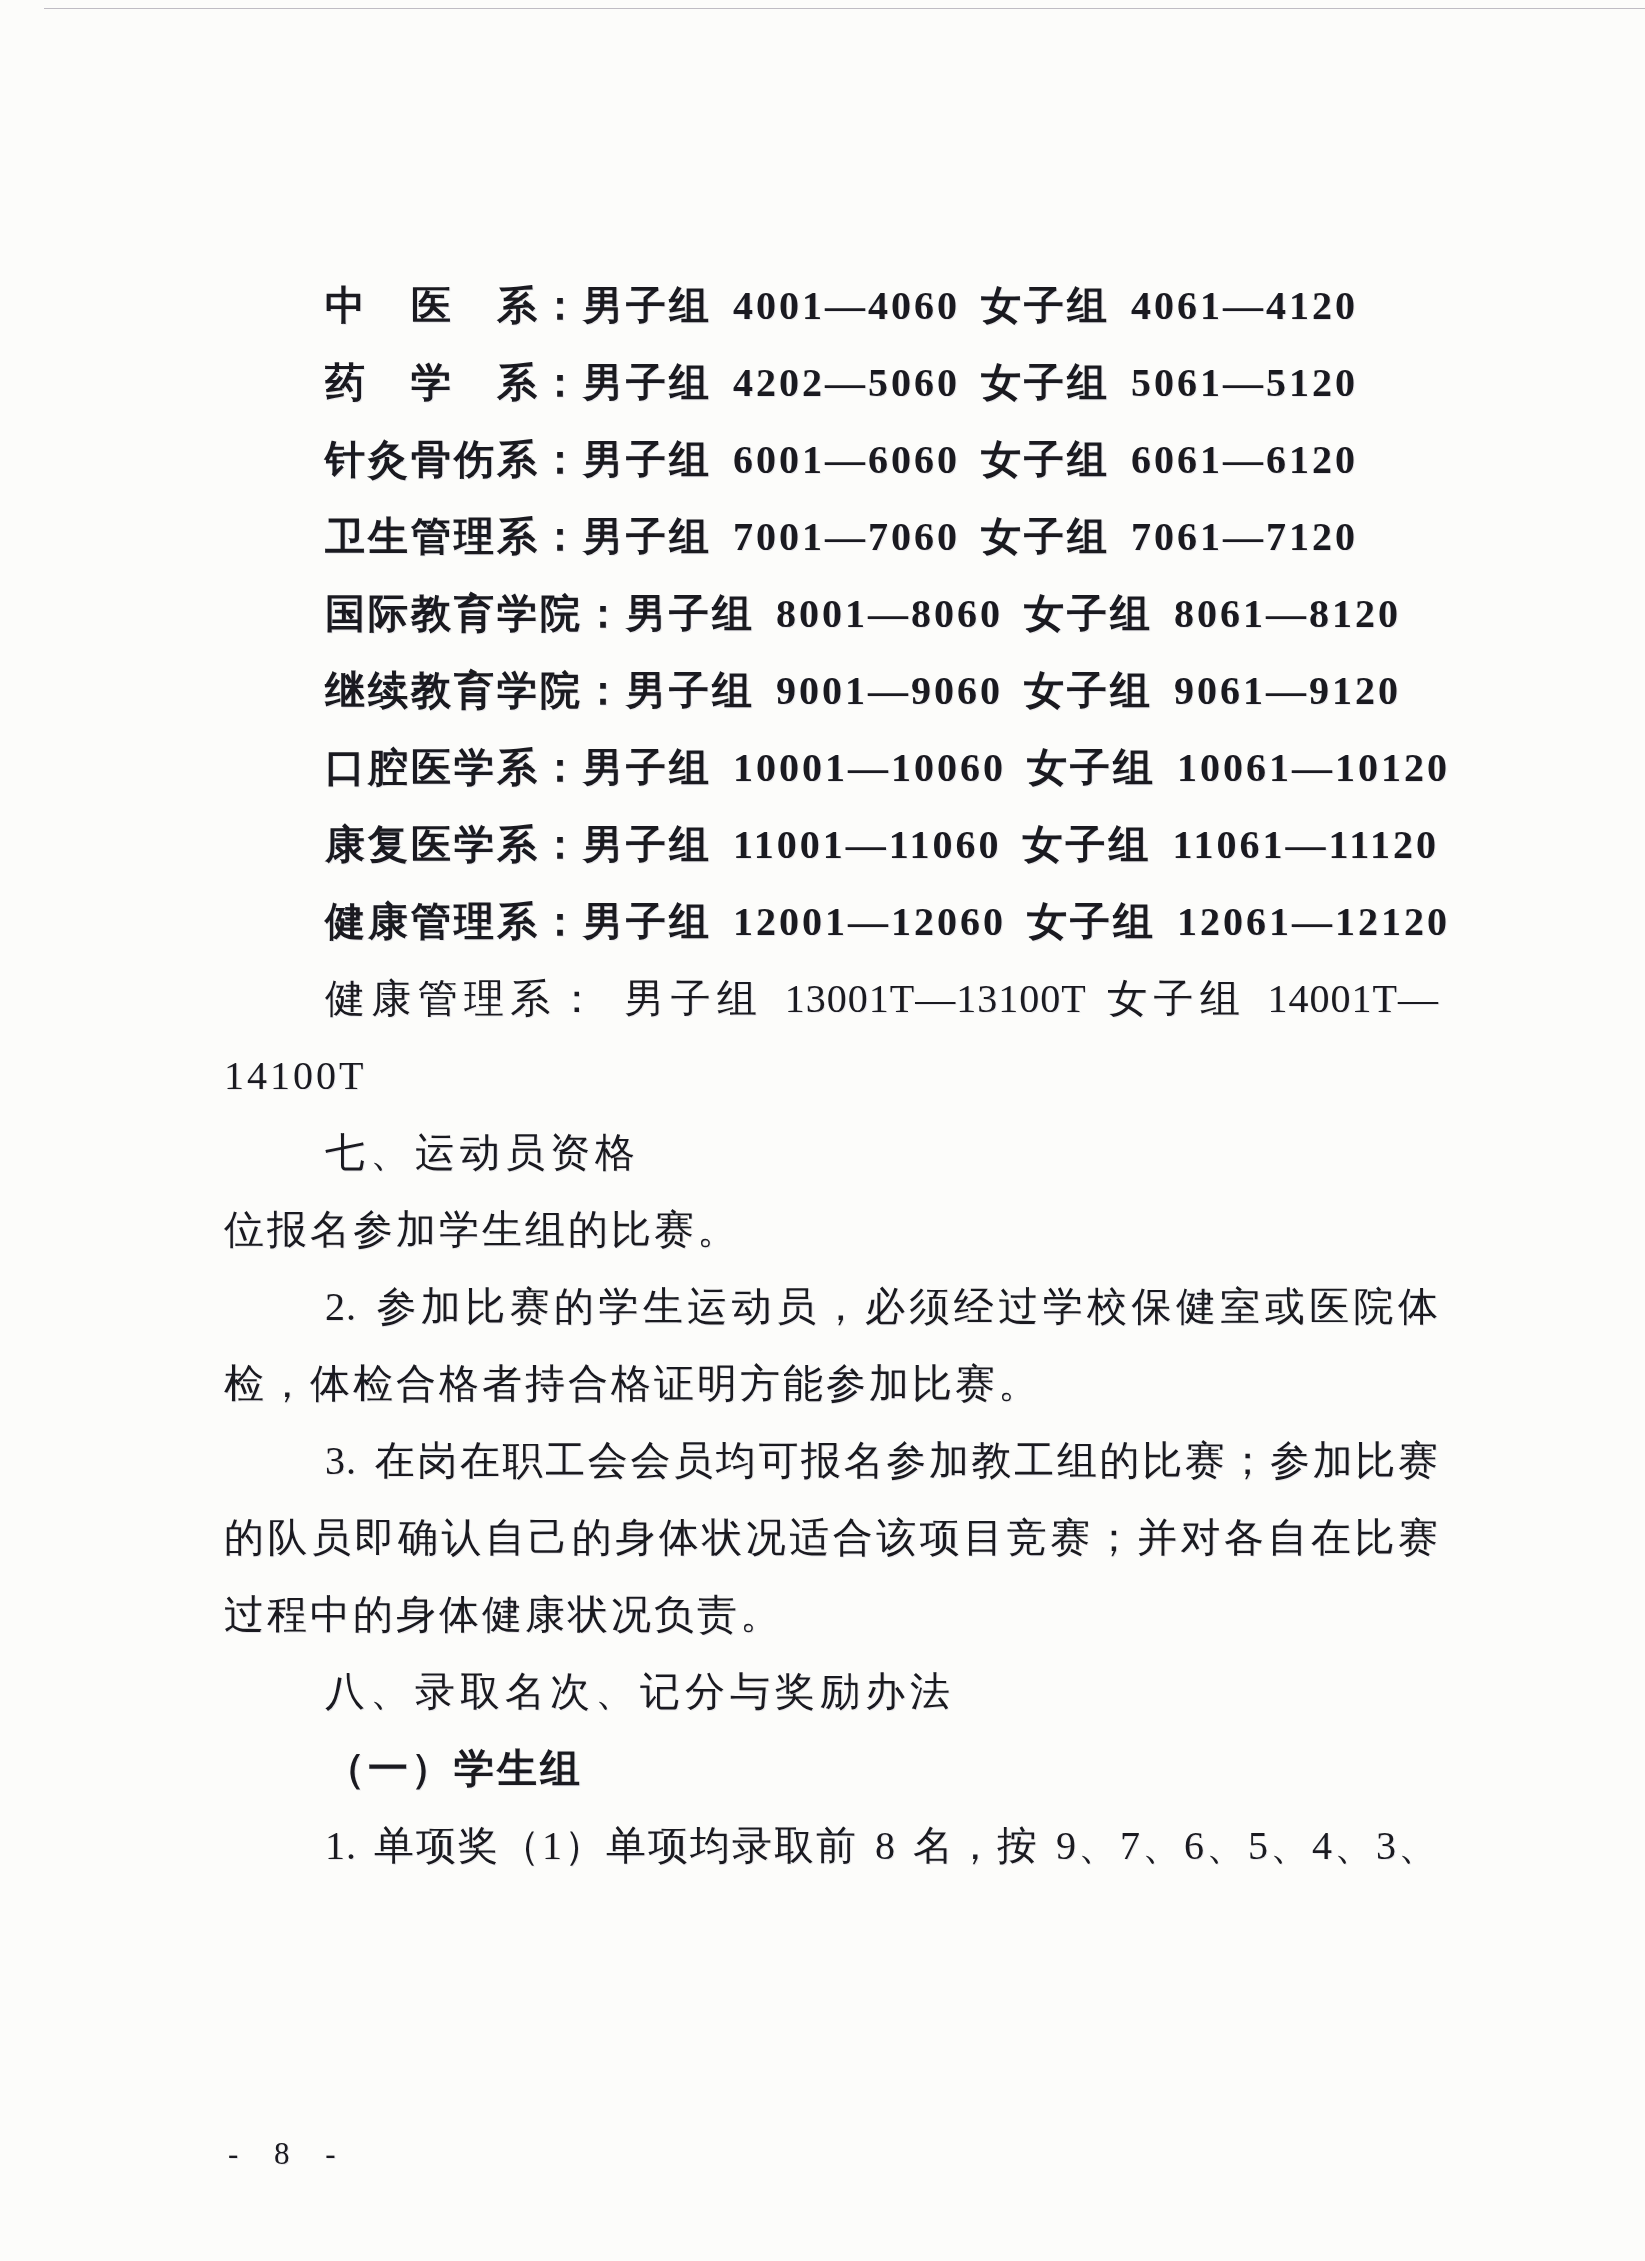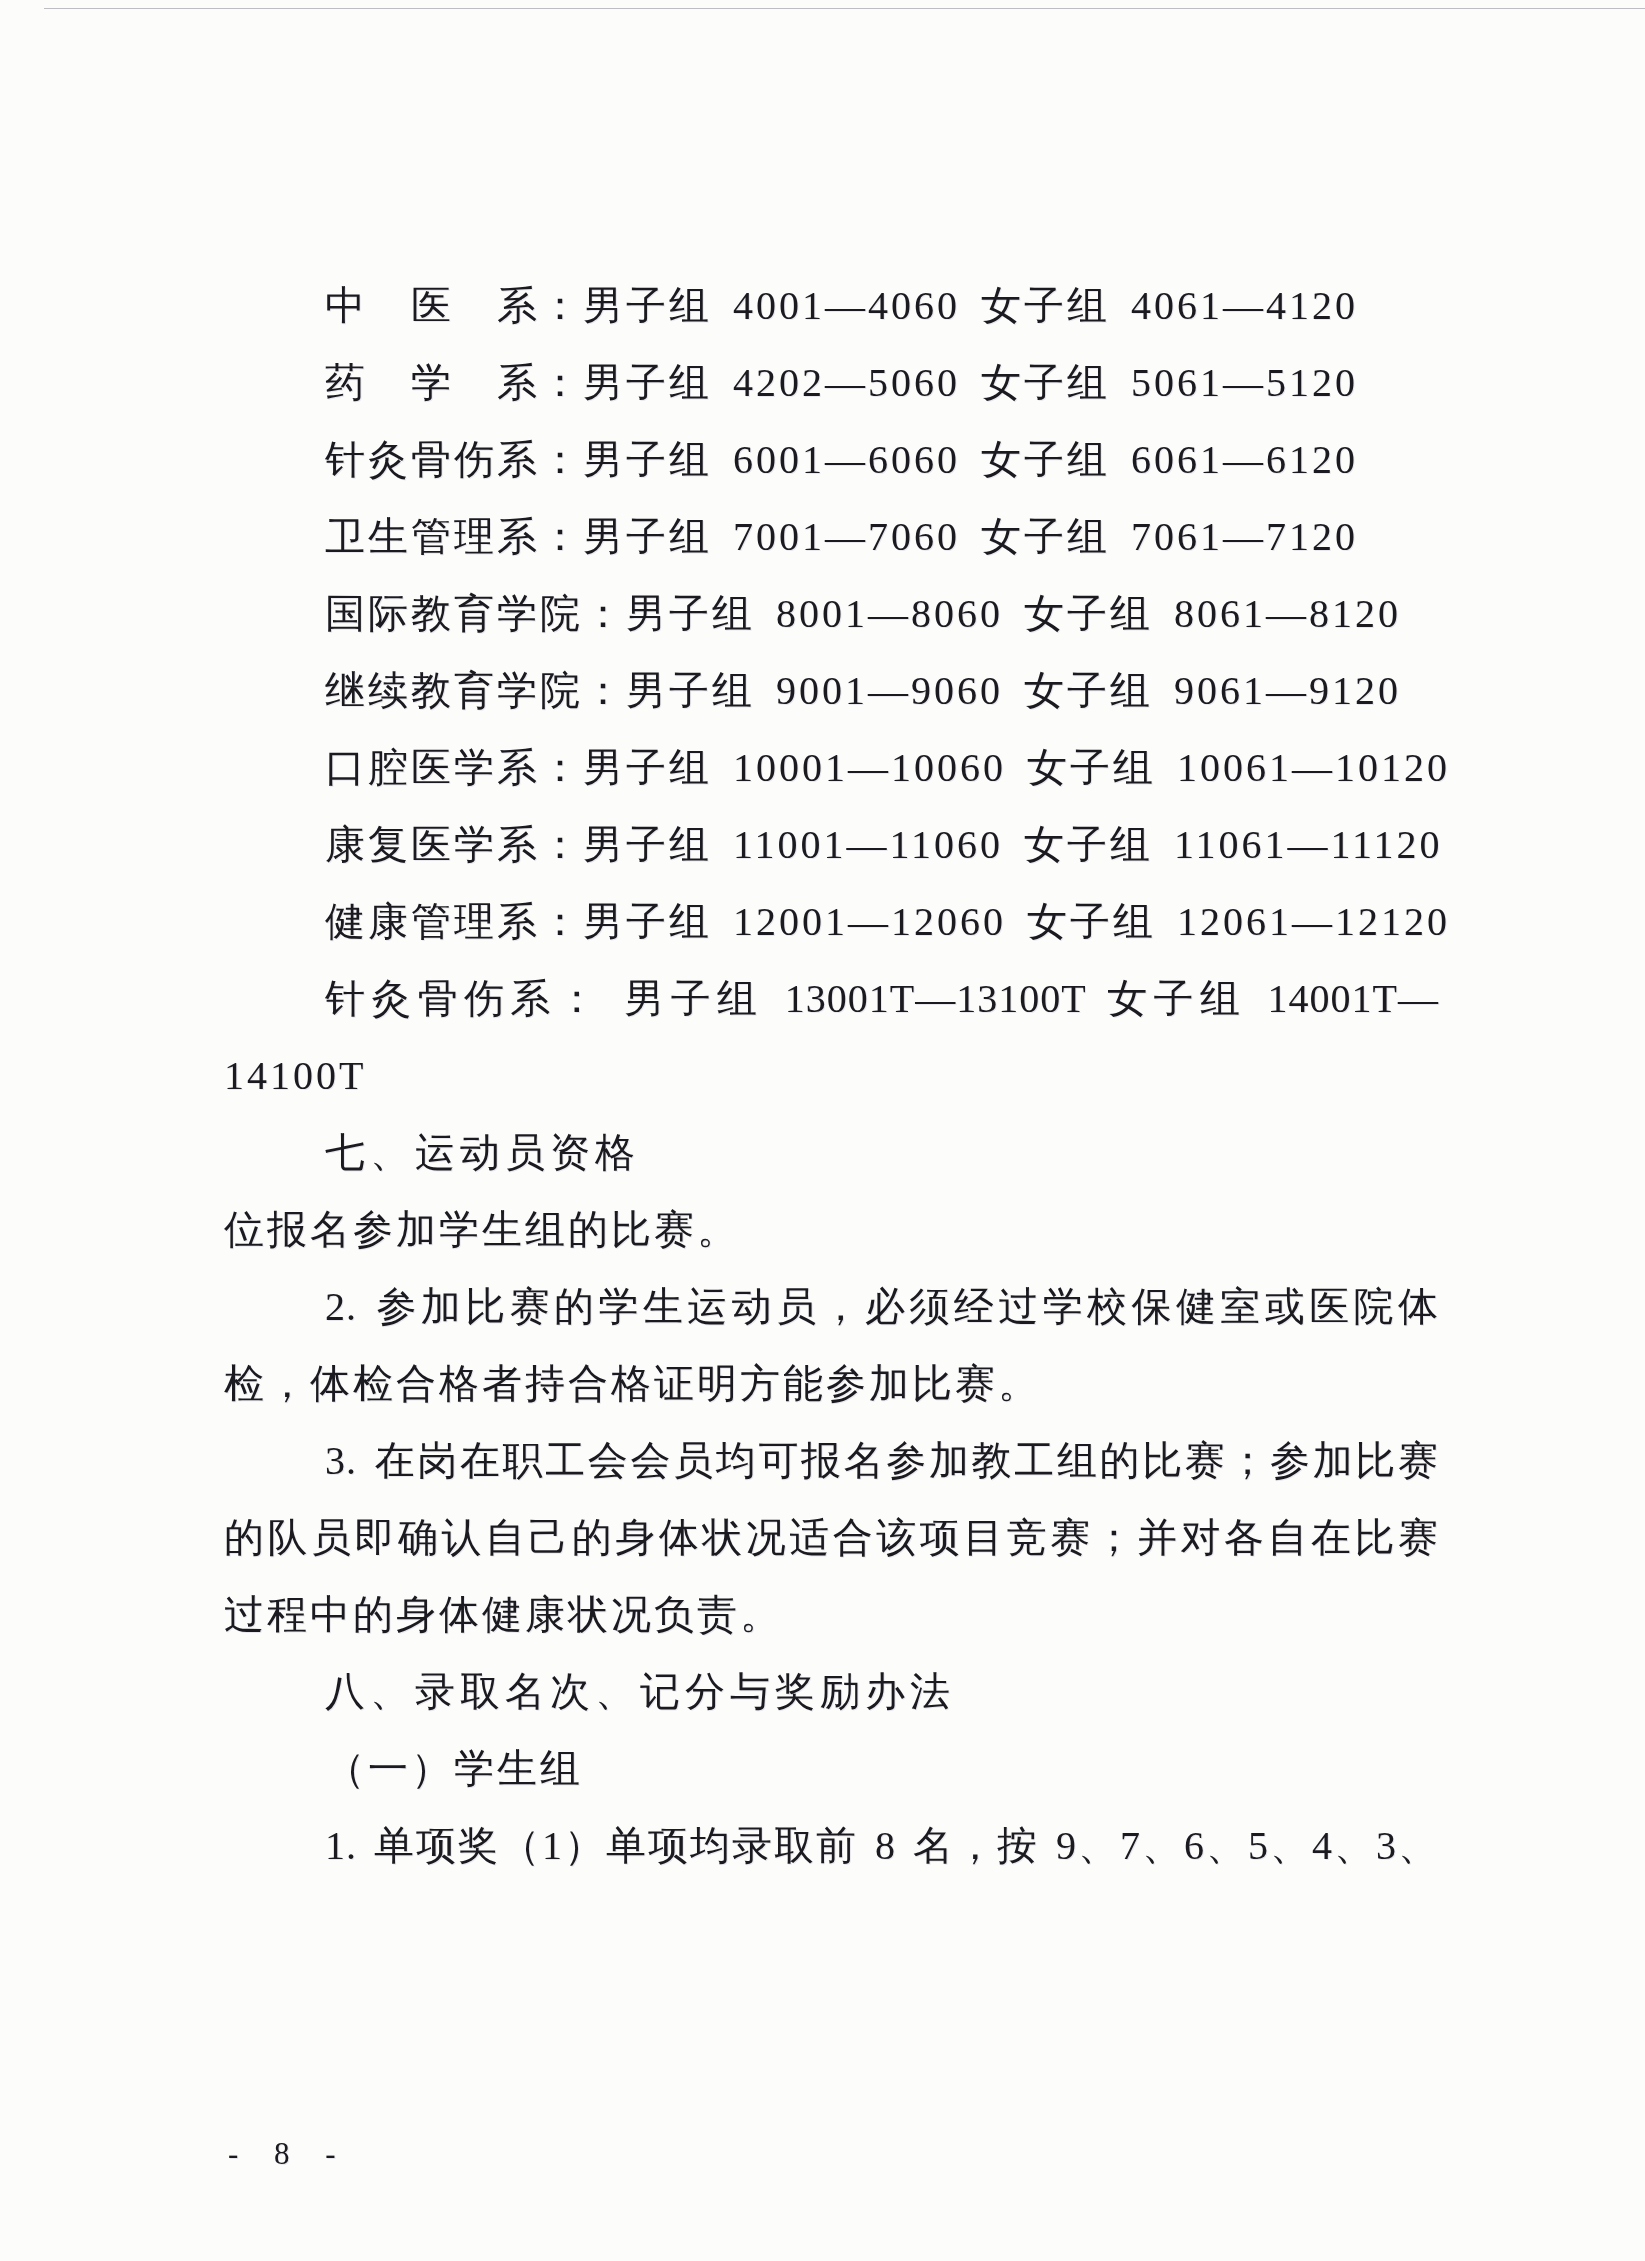--- a/index.html
+++ b/index.html
@@ -25,21 +25,21 @@
     width:1215px;
   }
   .line{
     font-size:40px;
     line-height:77px;
     letter-spacing:3px;
     word-spacing:8px;
     white-space:nowrap;
     text-shadow:1px 1px 0 rgba(90,85,130,0.12);
   }
-  .indent{ text-indent:101px; }
+  .indent{ text-indent:101px;font-weight:bold; }
   .pjust,.just{
     white-space:normal;
     text-align:justify;
     text-align-last:justify;
     letter-spacing:1px;
     word-spacing:5px;
   }
   .pjust{ text-indent:101px; }
   .heading{
     font-family:"DejaVu Sans","Liberation Sans",sans-serif;
@@ -67,21 +67,21 @@
   <div class="content">
     <div class="line indent">中　医　系：男子组 4001—4060 女子组 4061—4120</div>
     <div class="line indent">药　学　系：男子组 4202—5060 女子组 5061—5120</div>
     <div class="line indent">针灸骨伤系：男子组 6001—6060 女子组 6061—6120</div>
     <div class="line indent">卫生管理系：男子组 7001—7060 女子组 7061—7120</div>
     <div class="line indent">国际教育学院：男子组 8001—8060 女子组 8061—8120</div>
     <div class="line indent">继续教育学院：男子组 9001—9060 女子组 9061—9120</div>
     <div class="line indent">口腔医学系：男子组 10001—10060 女子组 10061—10120</div>
     <div class="line indent">康复医学系：男子组 11001—11060 女子组 11061—11120</div>
     <div class="line indent">健康管理系：男子组 12001—12060 女子组 12061—12120</div>
-    <div class="line pjust">针灸骨伤系： 男子组 13001T—13100T 女子组 14001T—</div>
+    <div class="line pjust">健康管理系： 男子组 13001T—13100T 女子组 14001T—</div>
     <div class="line">14100T</div>
 
     <div class="line heading">七、运动员资格</div>
 
     <div class="line">位报名参加学生组的比赛。</div>
 
     <div class="line pjust">2. 参加比赛的学生运动员，必须经过学校保健室或医院体</div>
     <div class="line">检，体检合格者持合格证明方能参加比赛。</div>
 
     <div class="line pjust">3. 在岗在职工会会员均可报名参加教工组的比赛；参加比赛</div>

